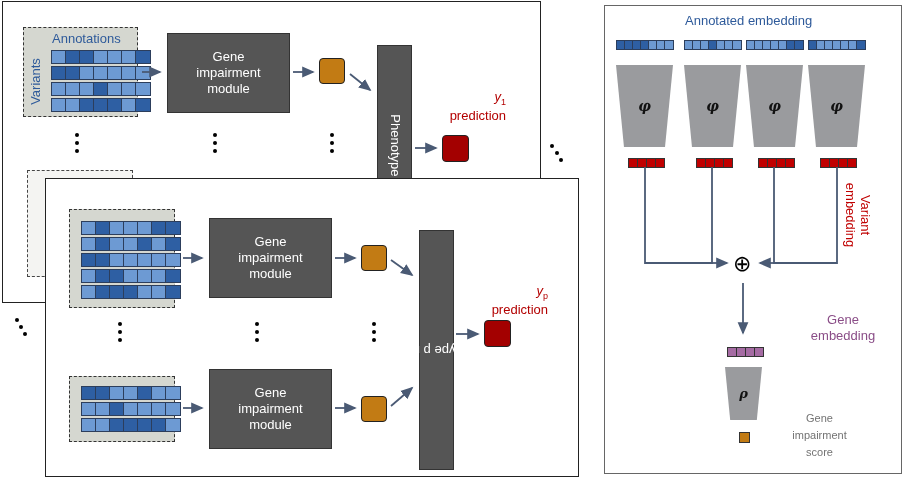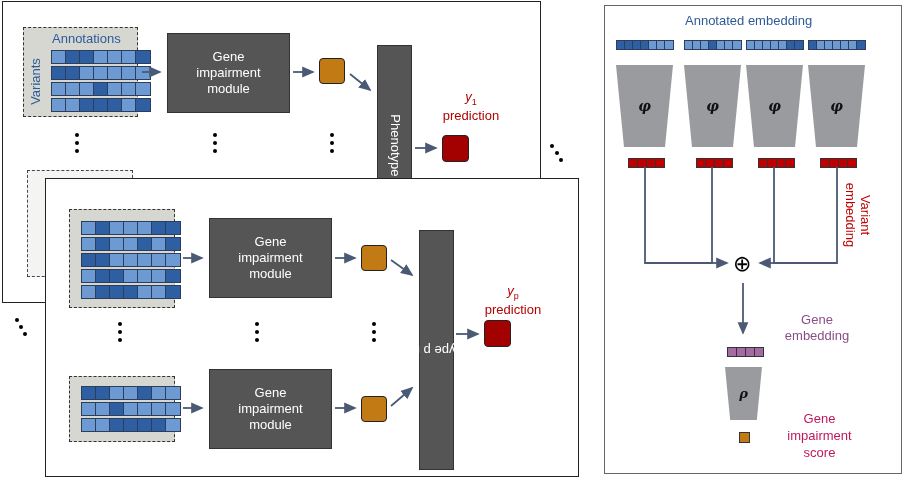--- a/index.html
+++ b/index.html
@@ -12,21 +12,21 @@
   .score{position:absolute;width:26px;height:26px;background:#c27b14;border:1.5px solid #222;border-radius:4px;box-sizing:border-box;}
   .pred{position:absolute;width:27px;height:27px;background:#a30000;border:1.5px solid #222;border-radius:4px;box-sizing:border-box;}
   .grid{position:absolute;background:#d5d7d0;border:1.5px dashed #333;box-sizing:border-box;}
   .row{position:absolute;display:flex;border:1px solid #2c3e5c;}
   .cell{width:14px;height:12px;border-right:1px solid #2c3e5c;box-sizing:border-box;}
   .cell:last-child{border-right:none;}
   .d{background:#2e5fa3;}
   .l{background:#6d9ad3;}
   .dots{position:absolute;width:6px;}
   .dots i{display:block;width:4px;height:4px;border-radius:50%;background:#000;margin:0 auto 4px;}
-  .ptxt{position:absolute;color:#b30000;font-size:13px;text-align:center;line-height:14px;}
+  .ptxt{position:absolute;color:#b30000;font-size:13px;text-align:right;line-height:14px;}
   .faded{opacity:0.18;}
   svg.over{position:absolute;left:0;top:0;pointer-events:none;}
   .trap{position:absolute;background:#9a9b9e;clip-path:polygon(0 0,100% 0,86% 100%,14% 100%);display:flex;align-items:center;justify-content:center;font-family:"DejaVu Serif",serif;font-style:italic;font-weight:bold;font-size:14px;color:#111;}
   .emb{position:absolute;display:flex;border:1px solid #333;}
   .emb .c{width:8px;height:8px;border-right:1px solid #333;}
   .emb .c:last-child{border-right:none;}
   .vrow{position:absolute;display:flex;border:1px solid #2c3e5c;}
   .vrow .cell{width:8px;height:8px;}
 </style>
 </head>
@@ -294,32 +294,32 @@
       <div class="c" style="background: rgb(192, 0, 0);"></div>
       <div class="c" style="background: rgb(192, 0, 0);"></div>
       <div class="c" style="background: rgb(192, 0, 0);"></div>
       <div class="c" style="background: rgb(192, 0, 0);"></div>
     </div>
   </div>
 <div class="abs" style="left:848px;top:180px;width:20px;height:70px;">
   <div style="position:absolute;left:50%;top:50%;transform:translate(-50%,-50%) rotate(90deg);color:#c00000;font-size:13px;width:70px;text-align:center;line-height:15px;">Variant embedding</div>
 </div>
 <div class="abs" style="left:733px;top:251px;font-size:22px;color:#000;font-family:'DejaVu Sans',sans-serif;">⊕</div>
-<div class="abs" style="left:782px;top:312px;width:70px;color:#8a4d87;font-size:13px;text-align:center;line-height:16px;">Gene embedding</div>
+<div class="abs" style="left:808px;top:312px;width:70px;color:#8a4d87;font-size:13px;text-align:center;line-height:16px;">Gene embedding</div>
 <div class="emb" style="left:727px;top:347px;">
   <div class="c" style="background:#a56ba3;"></div>
     <div class="c" style="background:#a56ba3;"></div>
     <div class="c" style="background:#a56ba3;"></div>
     <div class="c" style="background:#a56ba3;"></div>
 </div>
 <div class="trap" style="left:725px;top:367px;width:37px;height:53px;font-size:13px;">
     <span>ρ</span>
   </div>
 <div class="abs" style="left:739px;top:432px;width:9px;height:9px;background:#c27b14;border:1px solid #333;"></div>
-<div class="abs" style="left:782px;top:410px;width:75px;color:#be185d;font-size:13px;text-align:center;line-height:17px;">Gene impairment score</div>
+<div class="abs" style="left:782px;top:410px;width:75px;color:#737373;font-size:11px;text-align:center;line-height:17px;">Gene impairment score</div>
 
 <svg class="over" width="902" height="481">
   <defs>
       <marker id="ah" markerWidth="8" markerHeight="8" refX="6" refY="4" orient="auto">
         <path d="M0,1 L7,4 L0,7 z" fill="#4a5a74"></path>
       </marker>
     </defs>
   <g stroke="#4a5a74" stroke-width="1.8" fill="none" marker-end="url(#ah)">
     <line x1="142" y1="72" x2="160" y2="72"></line>
     <line x1="293" y1="72" x2="313" y2="72"></line>

